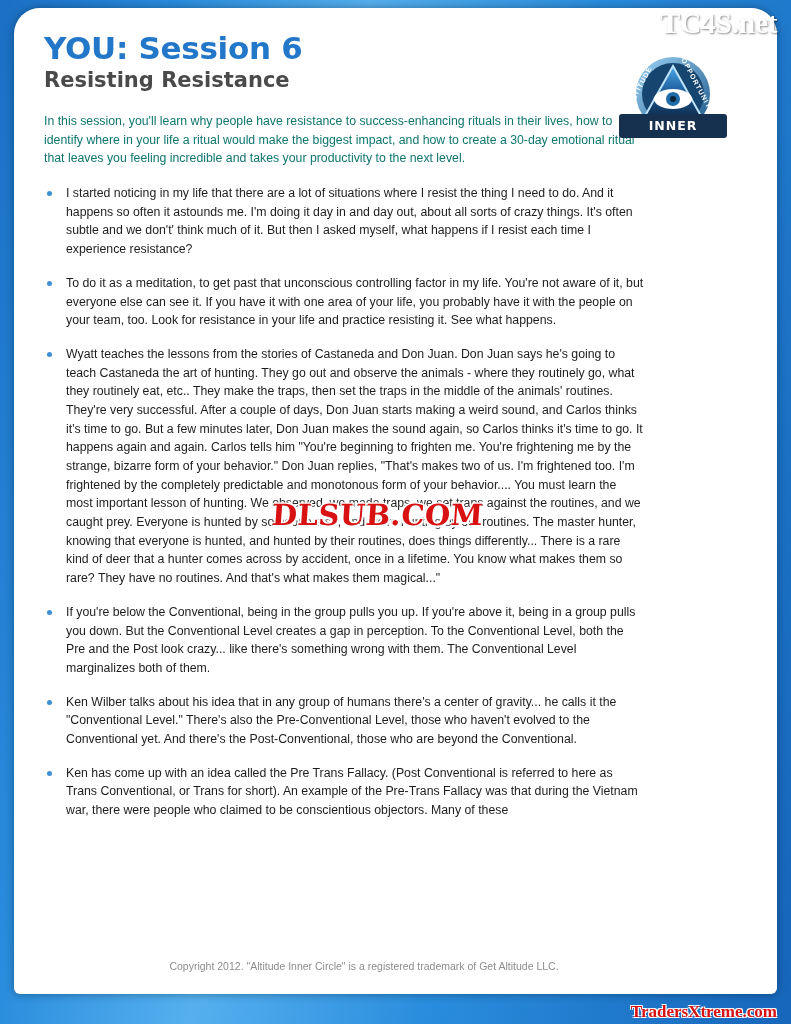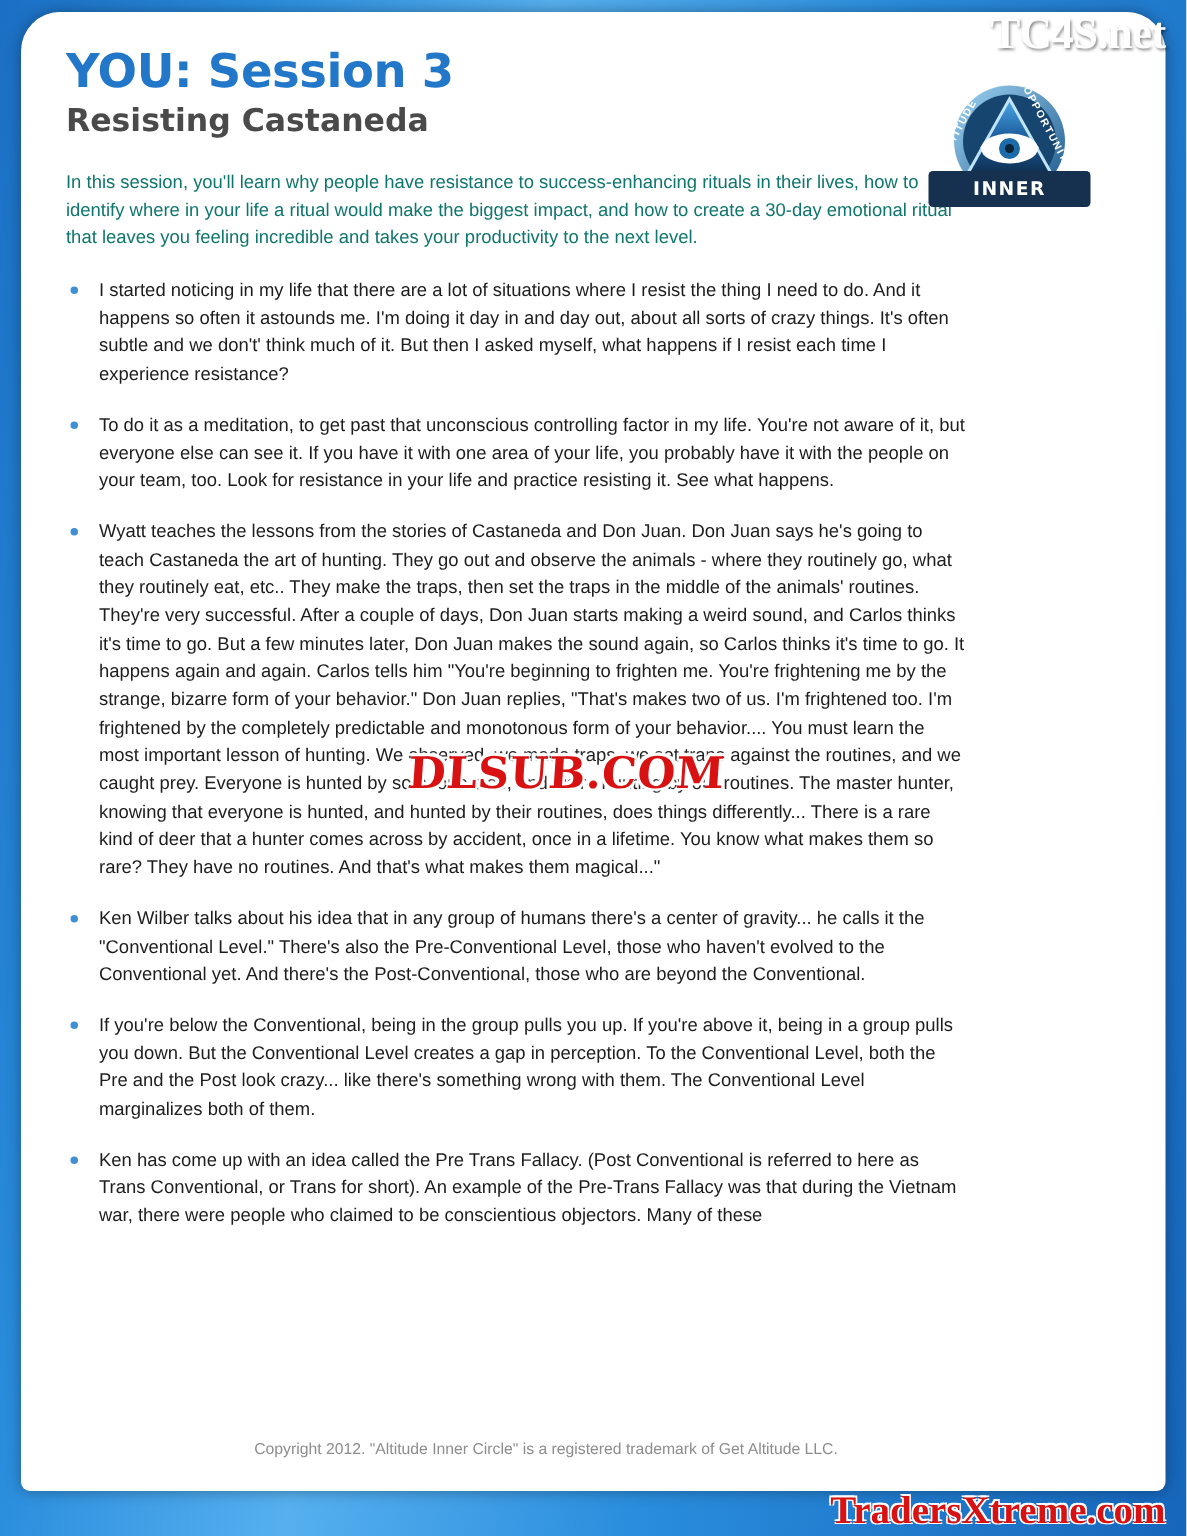--- a/index.html
+++ b/index.html
@@ -182,21 +182,21 @@
       1.5px -1.5px 0 #ffffff,
       -1.5px 1.5px 0 #ffffff,
       1.5px 1.5px 0 #ffffff,
       0 0 5px rgba(255,255,255,0.9);
     transform: skewX(-4deg);
   }
   .wm-traders {
     position: absolute;
     right: 14px;
     bottom: 2px;
-    font-size: 26px;
+    font-size: 17px;
     font-weight: bold;
     font-family: "Liberation Serif", serif;
     color: #d81212;
     text-shadow:
       -1px -1px 0 #ffffff,
       1px -1px 0 #ffffff,
       -1px 1px 0 #ffffff,
       1px 1px 0 #ffffff;
   }
 </style>
@@ -230,31 +230,31 @@
           <circle cx="46" cy="45" r="3" fill="#0b2438"></circle>
           <path d="M27 45 q19 -16 38 0" fill="none" stroke="#ffffff" stroke-width="2"></path>
         </svg>
         <div class="logo-arc">
           <span class="arc-left">ALTITUDE</span>
           <span class="arc-right">OPPORTUNITY</span>
         </div>
         <div class="logo-band">INNER CIRCLE</div>
       </div>
 
-      <h1 class="title">YOU: Session 3</h1>
-      <h2 class="subtitle">Resisting Castaneda</h2>
+      <h1 class="title">YOU: Session 6</h1>
+      <h2 class="subtitle">Resisting Resistance</h2>
 
       <p class="intro">In this session, you'll learn why people have resistance to success-enhancing rituals in their lives, how to identify where in your life a ritual would make the biggest impact, and how to create a 30-day emotional ritual that leaves you feeling incredible and takes your productivity to the next level.</p>
 
       <ul class="bullets">
         <li>I started noticing in my life that there are a lot of situations where I resist the thing I need to do. And it happens so often it astounds me. I'm doing it day in and day out, about all sorts of crazy things. It's often subtle and we don't' think much of it. But then I asked myself, what happens if I resist each time I experience resistance?</li>
         <li>To do it as a meditation, to get past that unconscious controlling factor in my life. You're not aware of it, but everyone else can see it. If you have it with one area of your life, you probably have it with the people on your team, too. Look for resistance in your life and practice resisting it. See what happens.</li>
         <li>Wyatt teaches the lessons from the stories of Castaneda and Don Juan. Don Juan says he's going to teach Castaneda the art of hunting. They go out and observe the animals - where they routinely go, what they routinely eat, etc.. They make the traps, then set the traps in the middle of the animals' routines. They're very successful. After a couple of days, Don Juan starts making a weird sound, and Carlos thinks it's time to go. But a few minutes later, Don Juan makes the sound again, so Carlos thinks it's time to go. It happens again and again. Carlos tells him "You're beginning to frighten me. You're frightening me by the strange, bizarre form of your behavior." Don Juan replies, "That's makes two of us. I'm frightened too. I'm frightened by the completely predictable and monotonous form of your behavior.... You must learn the most important lesson of hunting. We observed, we made traps, we set traps against the routines, and we caught prey. Everyone is hunted by someone else, and we're hunting by our routines. The master hunter, knowing that everyone is hunted, and hunted by their routines, does things differently... There is a rare kind of deer that a hunter comes across by accident, once in a lifetime. You know what makes them so rare? They have no routines. And that's what makes them magical..."</li>
+        <li>If you're below the Conventional, being in the group pulls you up. If you're above it, being in a group pulls you down. But the Conventional Level creates a gap in perception. To the Conventional Level, both the Pre and the Post look crazy... like there's something wrong with them. The Conventional Level marginalizes both of them.</li>
         <li>Ken Wilber talks about his idea that in any group of humans there's a center of gravity... he calls it the "Conventional Level." There's also the Pre-Conventional Level, those who haven't evolved to the Conventional yet. And there's the Post-Conventional, those who are beyond the Conventional.</li>
-        <li>If you're below the Conventional, being in the group pulls you up. If you're above it, being in a group pulls you down. But the Conventional Level creates a gap in perception. To the Conventional Level, both the Pre and the Post look crazy... like there's something wrong with them. The Conventional Level marginalizes both of them.</li>
         <li>Ken has come up with an idea called the Pre Trans Fallacy. (Post Conventional is referred to here as Trans Conventional, or Trans for short). An example of the Pre-Trans Fallacy was that during the Vietnam war, there were people who claimed to be conscientious objectors. Many of these</li>
       </ul>
 
       <div class="copyright">Copyright 2012. "Altitude Inner Circle" is a registered trademark of Get Altitude LLC.</div>
     </div>
 
     <div class="wm-dlsub">DLSUB.COM</div>
   </div>
 
   <div class="wm-tc4s">TC4S.net</div>

